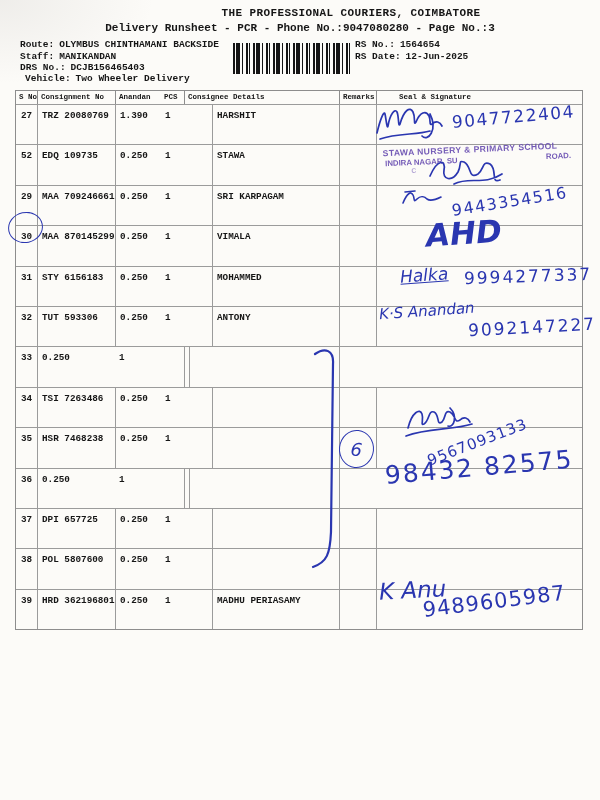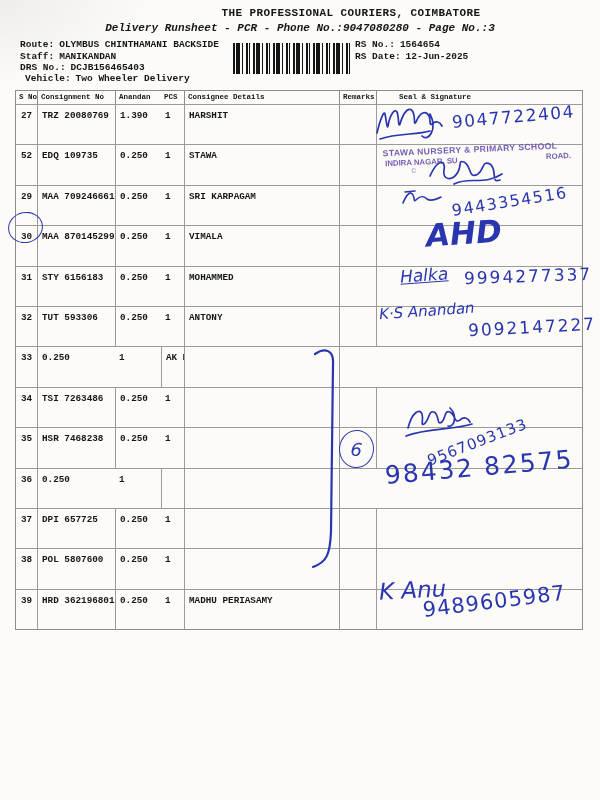--- a/index.html
+++ b/index.html
@@ -11,21 +11,21 @@
     position:relative;
     overflow:hidden;
   }
   .doc{position:absolute;inset:0;
     background:
       radial-gradient(220px 120px at 0% 0%, rgba(120,115,110,0.10), rgba(0,0,0,0) 70%),
       linear-gradient(#fcfbf8,#fcfbf8);
   }
   .printed{font-weight:bold;white-space:pre;}
   .title{position:absolute;top:7px;left:12px;width:600px;text-align:center;font-size:11px;letter-spacing:.4px;padding-left:39px;}
-  .subtitle{position:absolute;top:22px;left:0;width:600px;text-align:center;font-size:11px;font-style:italic;}
+  .subtitle{position:absolute;top:22px;left:0;width:600px;text-align:center;font-size:11px;}
   .info-line{position:absolute;font-size:9.5px;font-weight:bold;white-space:pre;}
   #route{left:20px;top:39px;}
   #staff{left:20px;top:51px;}
   #drs{left:20px;top:62px;}
   #vehicle{left:25px;top:73px;}
   #rsno{left:355px;top:39px;}
   #rsdate{left:355px;top:51px;}
   .lbl{margin-right:5px;}
   
   .barcode{position:absolute;left:233px;top:43px;width:118px;height:31px;
@@ -40,21 +40,21 @@
   .thead > div{border-left:1px solid #8d8d8d;padding:2px 0 0 3px;white-space:pre;}
   .thead > div:first-child{border-left:none;}
   .thead > div.nb{border-left:none;}
   .thead .seal-h{padding-left:22px;}
   .tbody .trow{height:40.4px;border-top:1px solid #9b9b9b;font-size:9.3px;font-weight:bold;}
   .tbody .trow > div{border-left:1px solid #9b9b9b;padding:5px 0 0 4px;white-space:pre;}
   .tbody .trow > div:first-child{border-left:none;padding-left:5px;}
   .tbody .trow > div.nb{border-left:none;}
   .tbody .c-weight{padding-left:8px;}
   .tbody .c-pcs{padding-left:5px;}
-  .tbody .c-consignee{padding-left:7px;}
+  .tbody .c-consignee{padding-left:7px;margin-left:28px;}
   
   .hw{position:absolute;color:var(--ink,#2a36b0);font-family:"DejaVu Sans",sans-serif;pointer-events:none;white-space:pre;}
   .hw-it{font-style:italic;}
   svg.hw{overflow:visible;}
   .a-r27-sign{left:372px;top:100px;}
   .a-r27-phone{left:452px;top:112px;font-size:17px;letter-spacing:1.5px;transform:rotate(-5deg);transform-origin:left center;}
   .a-stamp{left:383px;top:144px;width:194px;transform:rotate(-2.5deg);color:var(--stamp,#6a4fb2);font-family:"Liberation Sans",sans-serif;font-weight:bold;opacity:.92;position:absolute;pointer-events:none;}
   .a-stamp .s1{font-size:8.6px;letter-spacing:.4px;white-space:pre;}
   .a-stamp .s2{font-size:7.8px;display:flex;justify-content:space-between;padding:1px 6px 0 2px;}
   .a-stamp .s3{font-size:6.8px;opacity:.55;padding-left:28px;}

